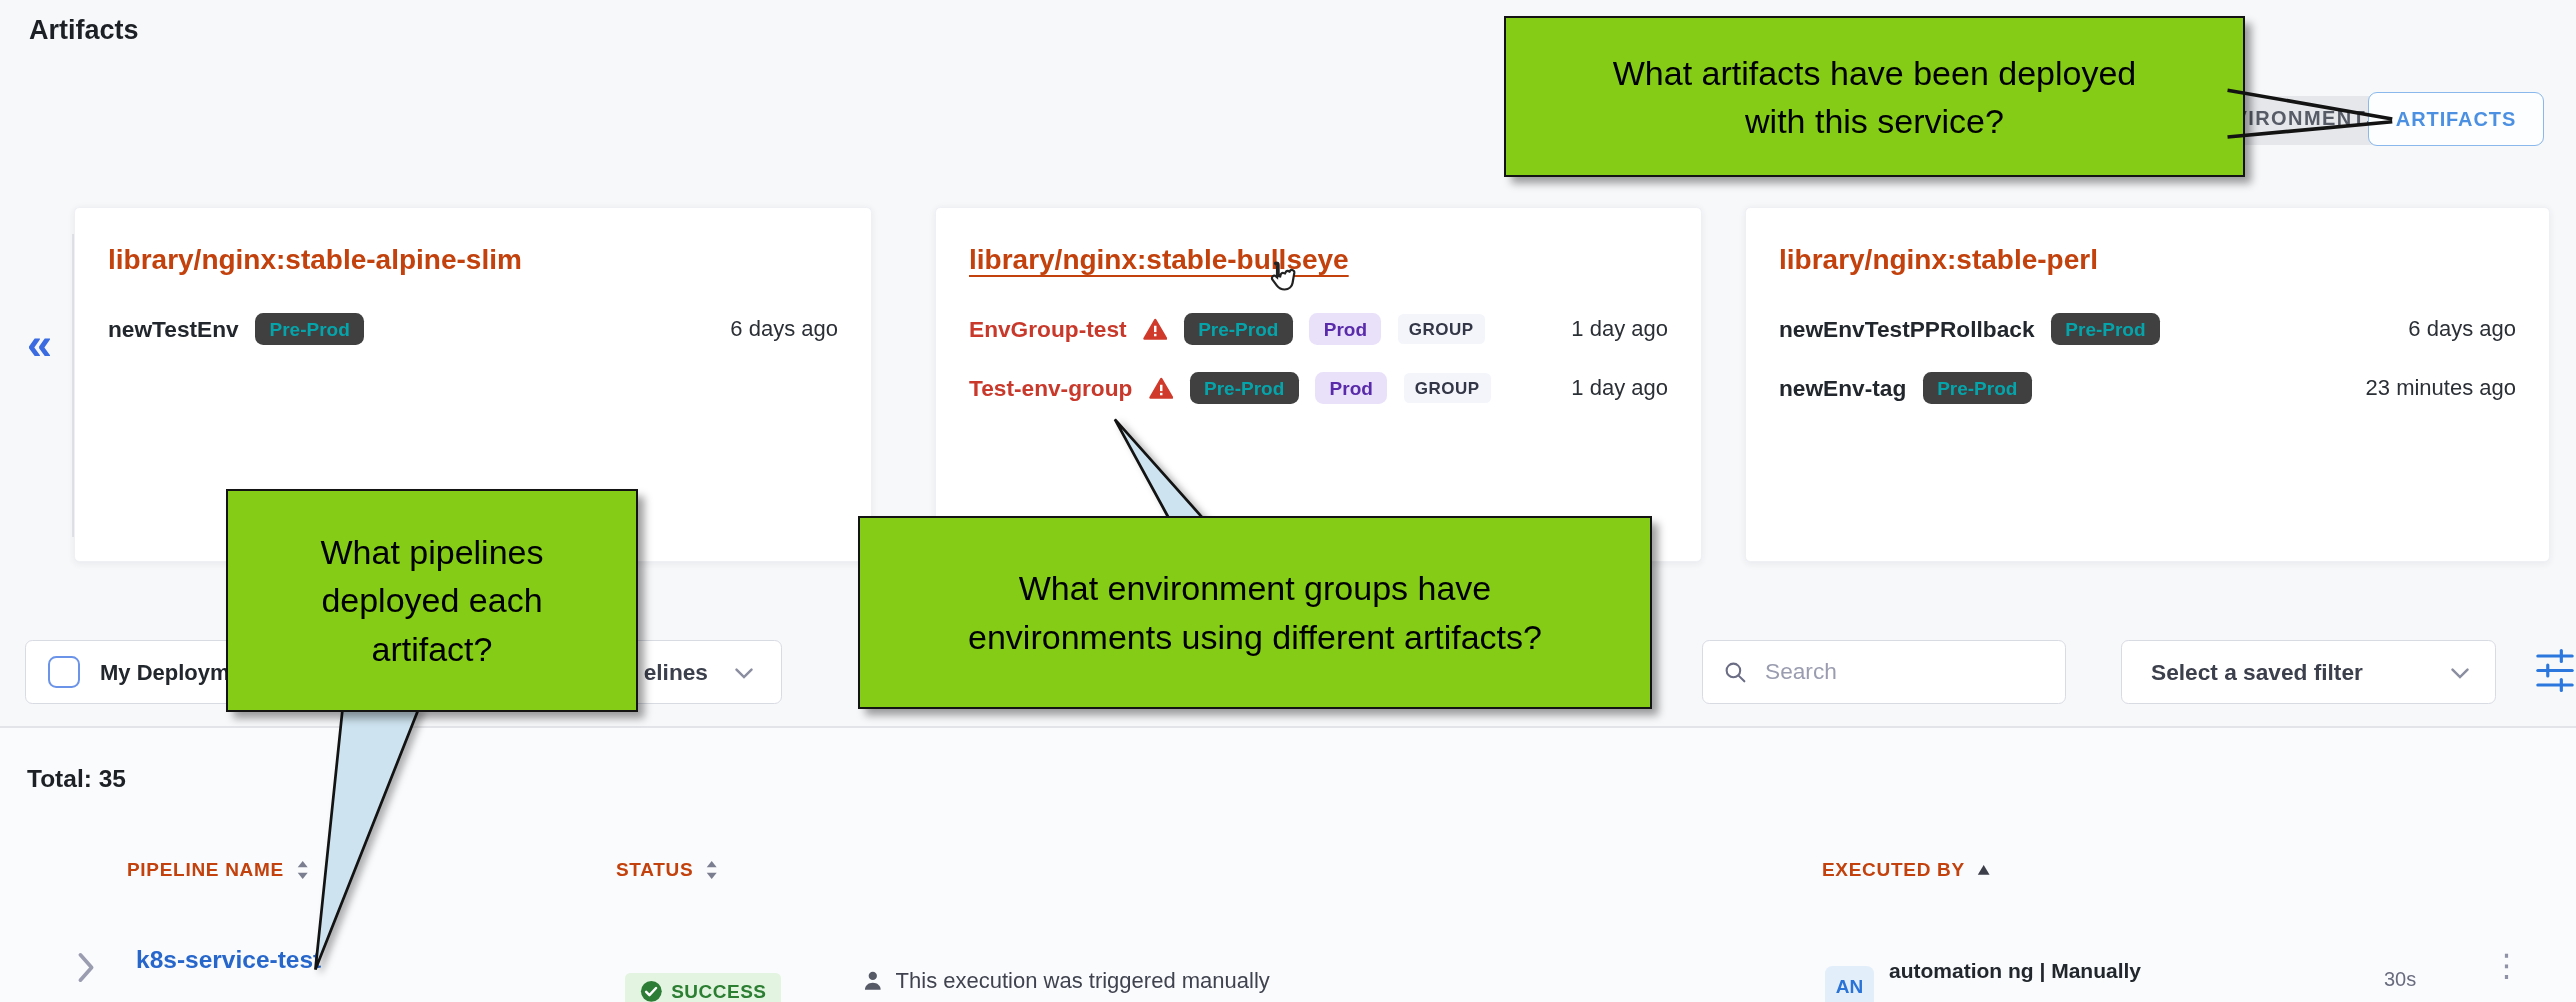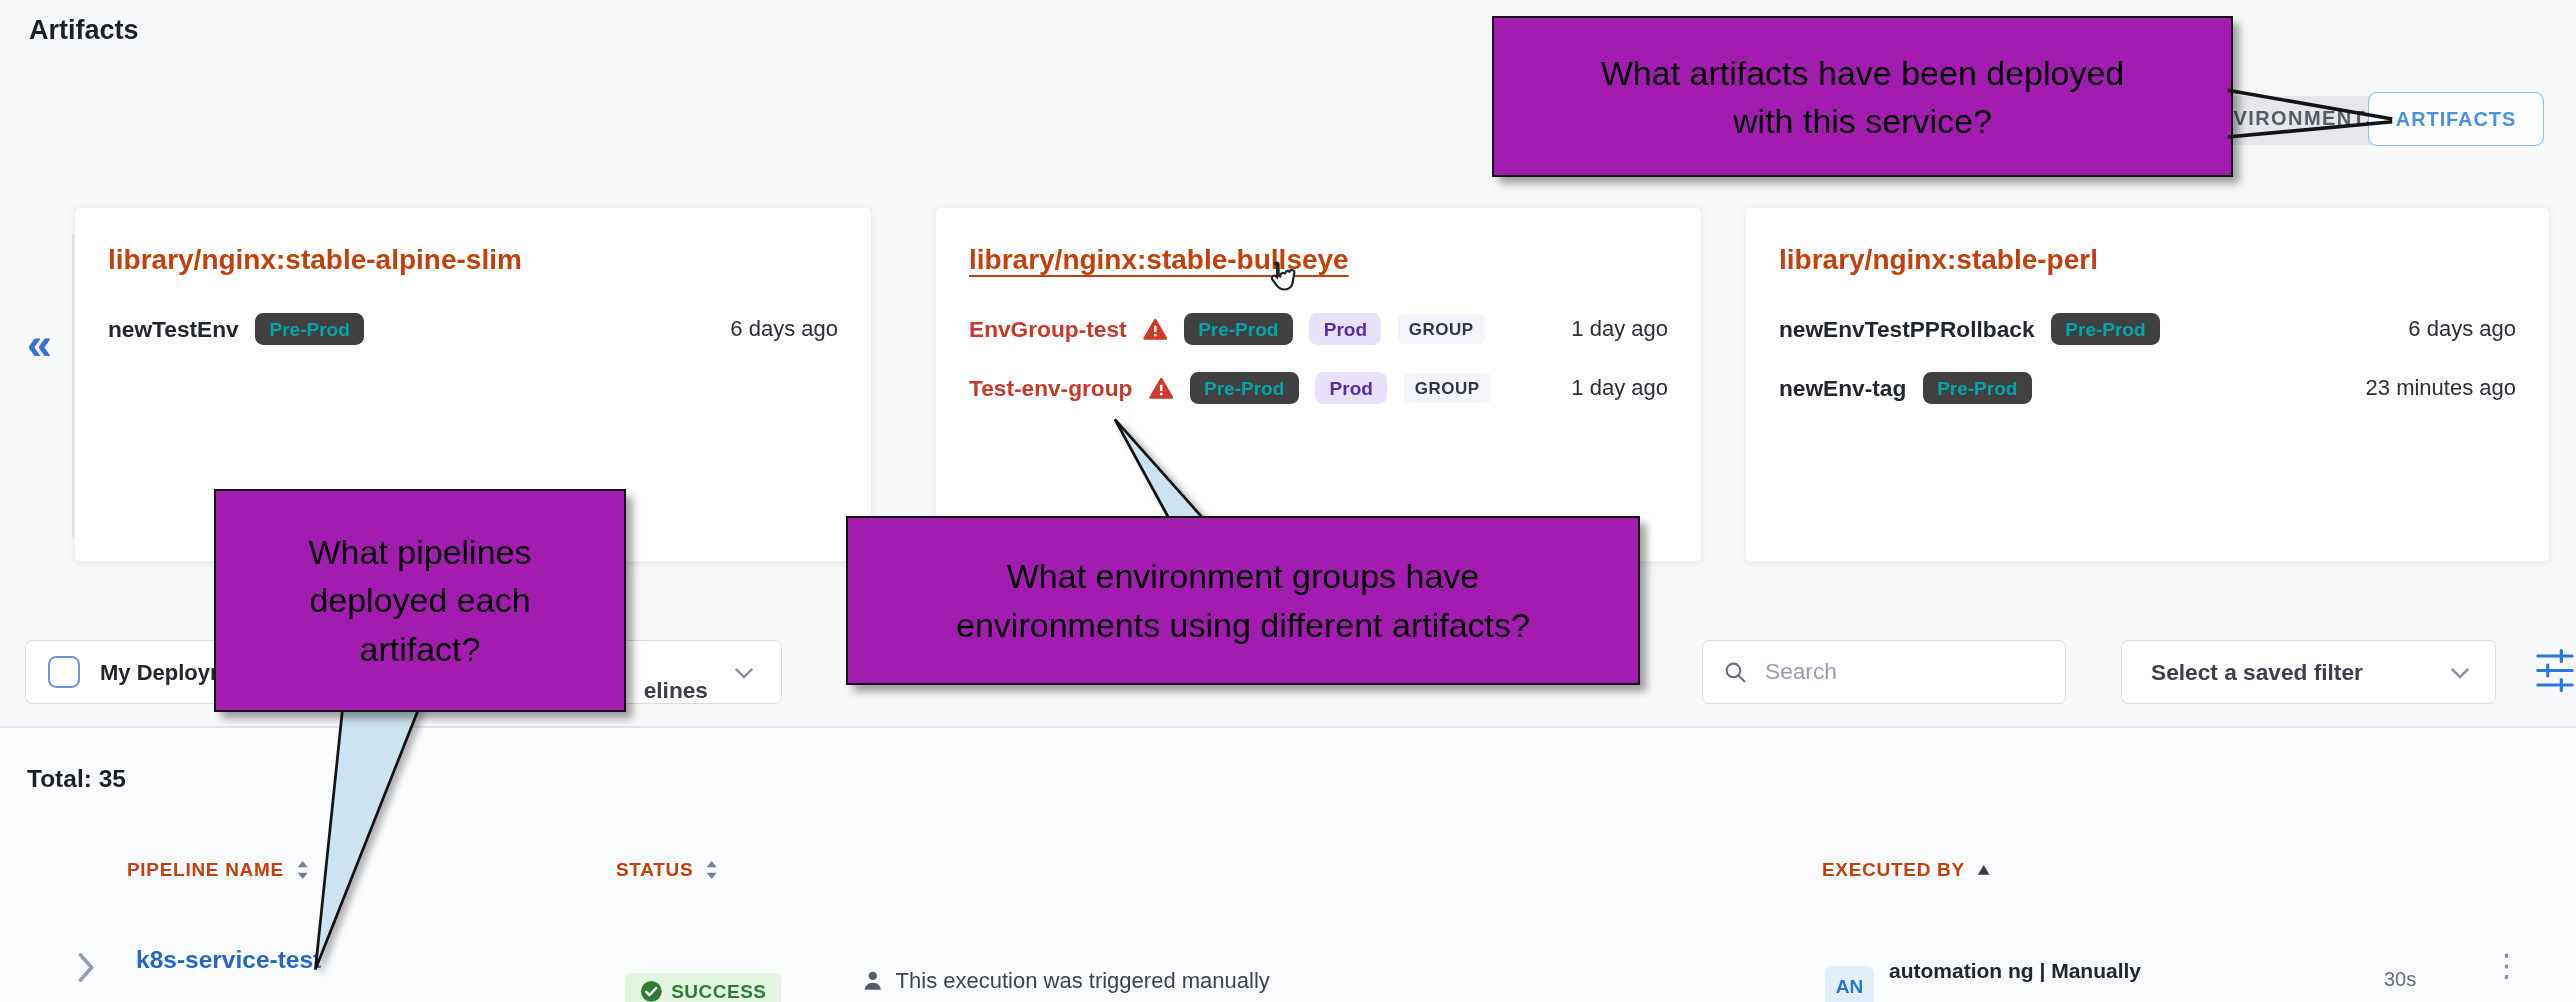--- a/index.html
+++ b/index.html
@@ -42,21 +42,21 @@
   .panel-edge { position:absolute; left:72px; top:234px; width:1.8px; height:303px; background:#e4e5eb; }
   .cursor-hand { position:absolute; left:1262px; top:259px; width:38px; height:42px; z-index:6; }
 
   
   .tb { position:absolute; top:640px; height:64px; background:#ffffff; border:0.9px solid #d9dbe3; border-radius:7.3px; }
   #tb-deploy { left:25px; width:757px; }
   .checkbox { position:absolute; left:22px; top:15.4px; width:32px; height:32px; background:#fff;
     border:2.7px solid #6b93e8; border-radius:8.2px; cursor:pointer; }
   .tb-label { position:absolute; left:74px; top:0; height:63px; display:flex; align-items:center;
     font-size:22px; font-weight:600; color:#22272d; white-space:nowrap; }
-  .tb-pip { position:absolute; right:73px; top:0; height:63px; display:flex; align-items:flex-end;
+  .tb-pip { position:absolute; right:73px; top:0; height:63px; display:flex; align-items:center;
     font-size:22.7px; font-weight:600; color:#3c3f4c; cursor:pointer; }
   #tb-search { left:1702px; width:364px; }
   #tb-search input { position:absolute; left:60px; top:1.8px; width:281px; height:57px; border:0; outline:none;
     background:transparent; font-size:22.7px; color:#333; font-family:"Liberation Sans",sans-serif; }
   #tb-search input::placeholder { color:#9a9cb0; }
   #tb-filter { left:2121px; width:375px; cursor:pointer; }
   #tb-filter .tb-sel { position:absolute; left:29px; top:0; height:63px; display:flex; align-items:center;
     font-size:22.7px; font-weight:600; color:#3c3f4c; }
   .chev { position:absolute; top:26px; }
   .search-icon { position:absolute; left:20px; top:19px; }
@@ -75,26 +75,26 @@
     background:#e3f4e0; border-radius:5.4px; padding:7.3px 14.5px; font-size:19px; font-weight:700; color:#2c7e33; letter-spacing:0.5px; }
   .trigger-note { position:absolute; left:861px; top:968px; display:flex; align-items:center; gap:11px;
     font-size:22px; color:#40434f; }
   .avatar { position:absolute; left:1825px; top:966px; width:49px; height:42px; background:#e3eefb; border-radius:7.3px;
     display:flex; align-items:center; justify-content:center; font-size:19px; font-weight:700; color:#2a73d7; }
   .executed-by { position:absolute; left:1889px; top:959px; font-size:21px; font-weight:600; color:#22272d; }
   .duration { position:absolute; left:2384px; top:968px; font-size:20px; color:#696c7f; }
   .dots-menu { position:absolute; left:2491px; top:950px; font-size:31px; color:#8f92a6; cursor:pointer; line-height:1; }
 
   
-  .callout { position:absolute; background:#a21caf; border:2.7px solid #131313; z-index:20;
+  .callout { position:absolute; background:#84cc16; border:2.7px solid #131313; z-index:20;
     box-shadow:7.3px 7.3px 8.2px rgba(0,0,0,0.38); display:flex; align-items:center; justify-content:center;
-    text-align:center; color:#000; font-size:34px; line-height:1.42; white-space:pre-line; }
+    text-align:center; color:#000; font-size:34px; line-height:1.42; white-space:pre-line;margin-left:12px; }
   #callout-artifacts { left:1492px; top:16.3px;  width:741px; height:161px; }
   #callout-pipelines { left:214px;  top:489px; width:412px; height:223px; }
-  #callout-envgroups { left:846px;  top:516px; width:794px; height:169px; }
+  #callout-envgroups { left:846px;  top:516px; width:794px; height:193px; }
   .tail { position:absolute; z-index:19; filter:drop-shadow(5.4px 3.6px 3.6px rgba(0,0,0,0.30)); }
   #tail-artifacts { left:2225px; top:83px; z-index:21; filter:none; }
 </style>
 </head>
 <body>
 
 <div id="screen">
 
   <div class="page-title">Artifacts</div>
 

